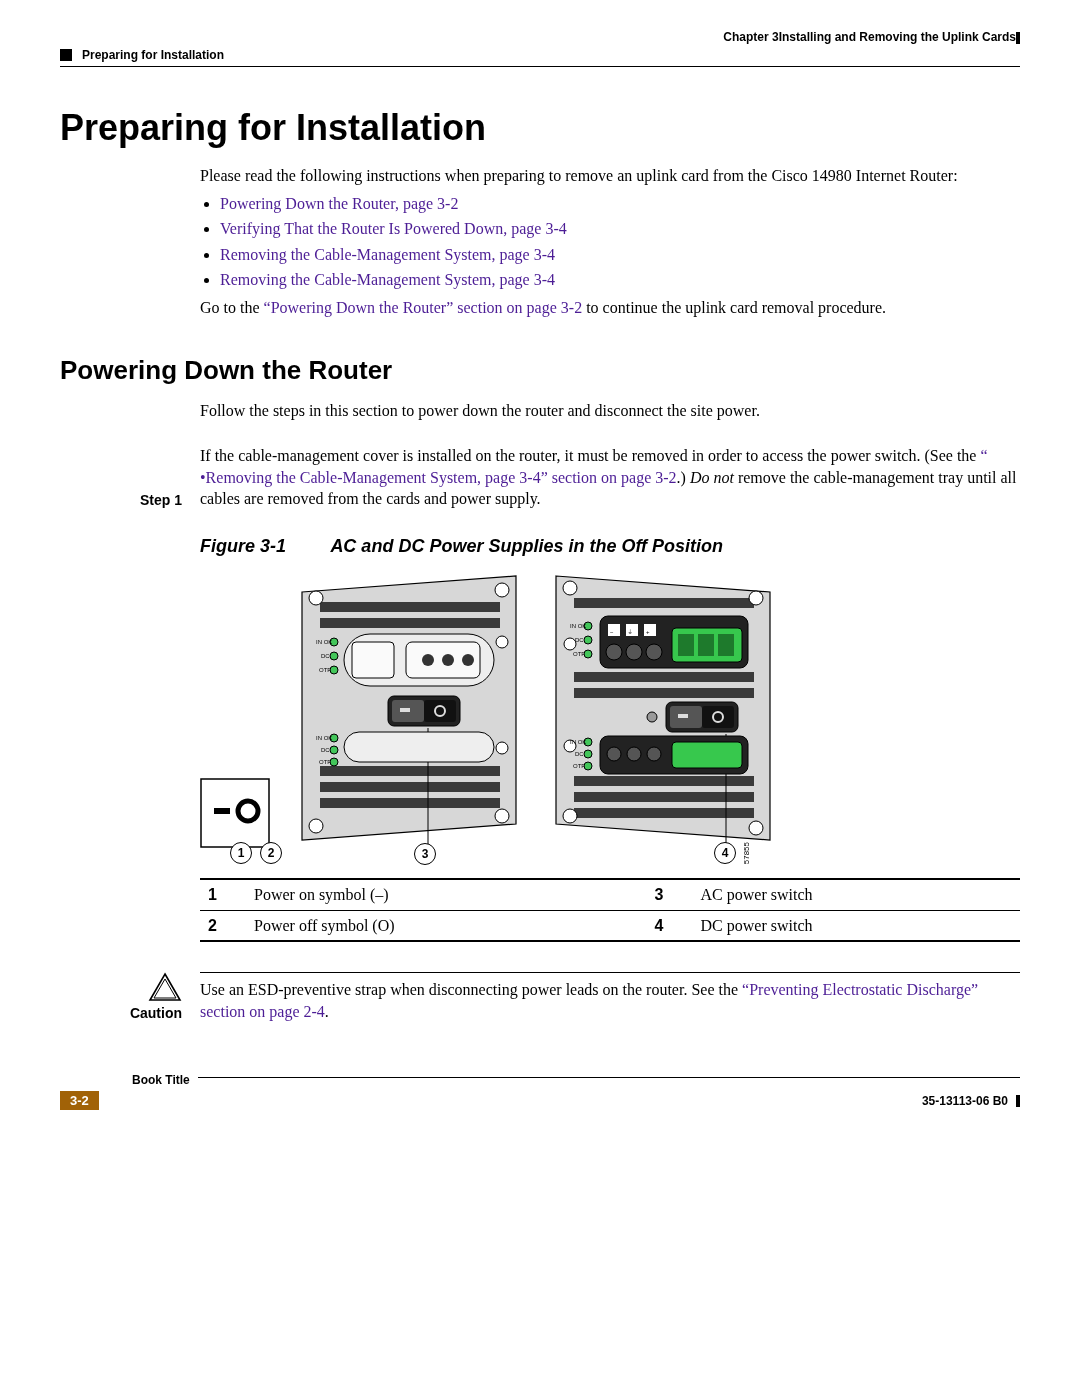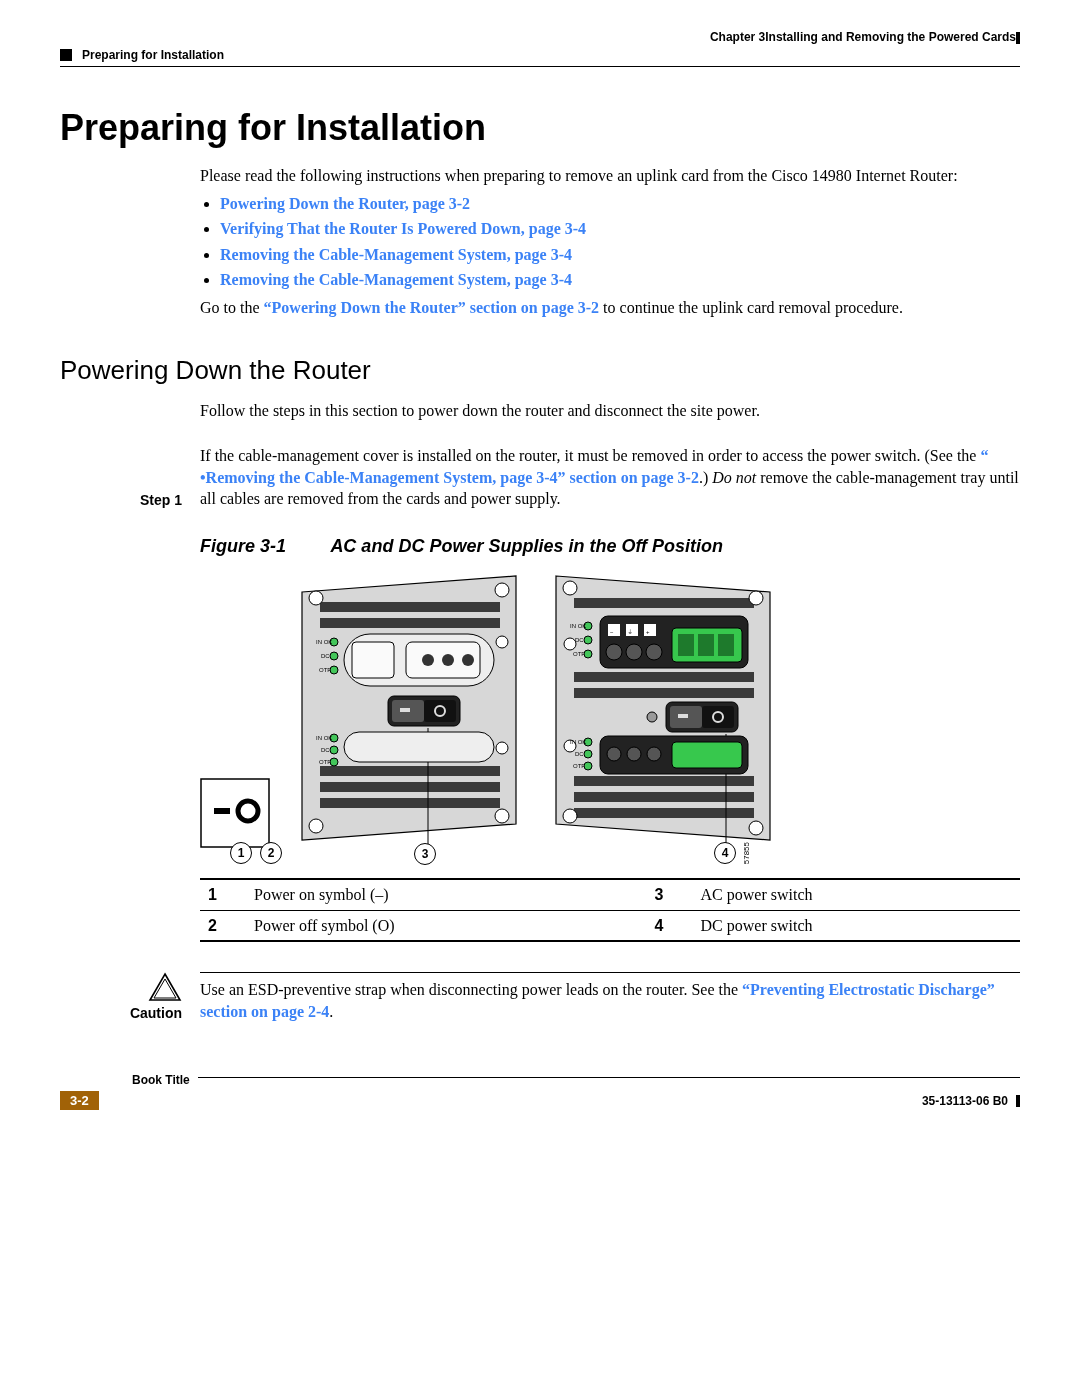--- a/index.html
+++ b/index.html
@@ -52,40 +52,39 @@
   }
   h1.h-main {
     font-family: Arial, Helvetica, sans-serif;
     font-size: 36px;
     font-weight: bold;
     margin: 40px 0 16px 0;
   }
   h2.h-sub {
     font-family: Arial, Helvetica, sans-serif;
     font-size: 26px;
-    font-weight: normal;
+    font-weight: bold;
     margin: 36px 0 14px 0;
   }
   .body-indent {
     margin-left: 140px;
     line-height: 1.35;
   }
   .body-indent p {
     margin: 6px 0;
   }
   ul.bullets {
     margin: 6px 0 6px 0;
     padding-left: 20px;
   }
   ul.bullets li {
     margin: 4px 0;
   }
   .link {
-    color: #3b82f6;
-    font-weight: bold;
+    color: #4c1d95;
   }
   .step-block {
     display: flex;
     margin-top: 24px;
     line-height: 1.35;
     align-items: flex-end;
   }
   .step-label {
     width: 140px;
     flex: 0 0 140px;
@@ -229,21 +228,21 @@
 </style>
 </head>
 <body>
 
 <div class="page">
 
   <div class="header-row">
     <span></span>
     <span class="header-right">
       <span>Chapter 3</span>
-      <span>Installing and Removing the Powered Cards</span>
+      <span>Installing and Removing the Uplink Cards</span>
       <span class="black-bar"></span>
     </span>
   </div>
   <div class="header-row">
     <span class="header-left">
       <span class="black-sq"></span>
       <span>Preparing for Installation</span>
     </span>
     <span></span>
   </div>

